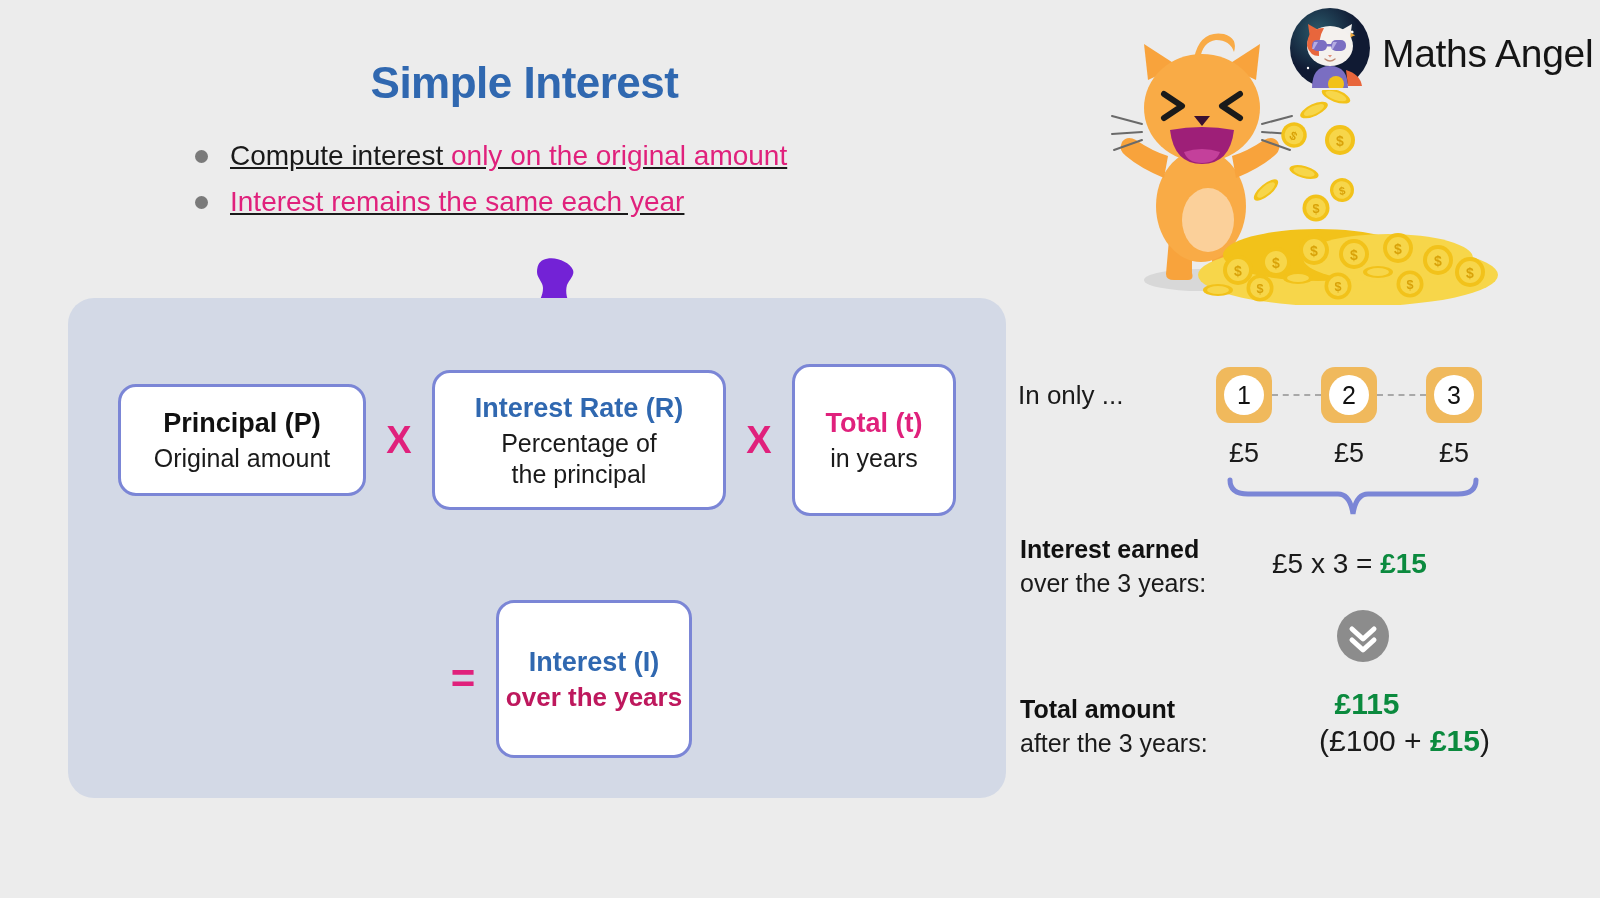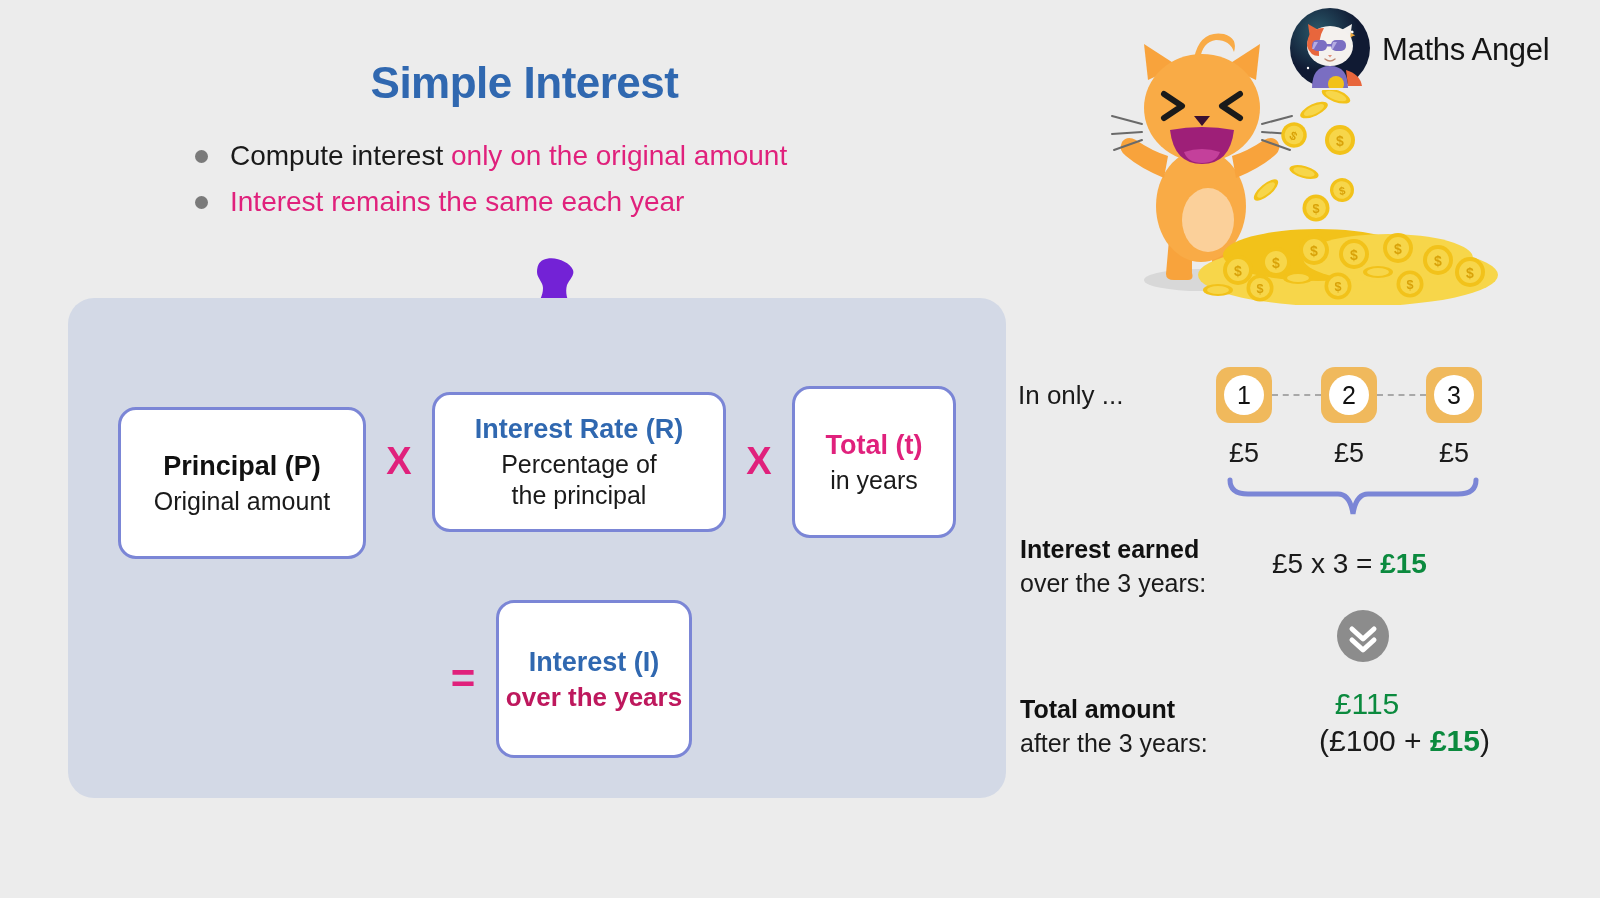--- a/index.html
+++ b/index.html
@@ -19,21 +19,21 @@
     font-size:44px;font-weight:bold;color:#3068b0;
     letter-spacing:-0.5px;
     padding-left:22px;
   }
   .bullets{
     position:absolute;left:195px;top:136px;width:800px;
   }
   .bullet-row{
     display:flex;align-items:flex-start;gap:22px;
     margin-bottom:6px;
-    font-size:28px;line-height:40px;color:#1a1a1a;
+    font-size:28px;line-height:40px;color:#1a1a1a;text-decoration:underline;
   }
   .dot{
     width:13px;height:13px;border-radius:50%;
     background:#7a7a7a;margin-top:14px;flex:none;
   }
   .pink{color:#e0217c;}
 
   
   .pin{position:absolute;left:515px;top:252px;width:76px;height:82px;}
 
@@ -45,21 +45,21 @@
   }
   .formula-row{
     position:absolute;left:0;top:66px;width:938px;
     display:flex;align-items:center;justify-content:center;gap:0;
   }
   .fbox{
     background:#fff;border:3px solid #7b86d6;border-radius:18px;
     display:flex;flex-direction:column;align-items:center;justify-content:center;
     text-align:center;box-sizing:border-box;
   }
-  .fbox-p{width:248px;height:152px;margin-top:43px;}
+  .fbox-p{width:248px;height:112px;}
   .fbox-r{width:294px;height:140px;}
   .fbox-t{width:164px;height:152px;}
   .fbox-i{width:196px;height:158px;}
   .f-head{font-size:27px;font-weight:bold;line-height:34px;}
   .f-head.black{color:#111;}
   .f-head.blue{color:#3068b0;}
   .f-head.pinkh{color:#e0217c;}
   .f-sub{font-size:25px;color:#1a1a1a;line-height:31px;margin-top:3px;}
   .f-sub.boldblk{font-weight:bold;color:#be185d;font-size:26px;}
   .op{
@@ -72,21 +72,21 @@
     display:flex;align-items:center;justify-content:center;
     padding-left:48px;box-sizing:border-box;
   }
 
   
   .mascot{position:absolute;left:1108px;top:28px;width:190px;height:270px;}
   .coins{position:absolute;left:1198px;top:90px;width:300px;height:215px;}
   .logo{position:absolute;left:1290px;top:8px;width:80px;height:80px;}
   .brand{
     position:absolute;left:1382px;top:32px;
-    font-size:31px;color:#151515;letter-spacing:-0.3px;
+    font-size:39px;color:#151515;letter-spacing:-0.3px;
   }
 
   .inyear{
     position:absolute;left:1018px;top:380px;
     font-size:26px;color:#1a1a1a;
   }
   .years{
     position:absolute;left:1216px;top:367px;
     display:flex;align-items:center;
   }
@@ -115,21 +115,21 @@
   }
   .rlabel b{font-weight:bold;color:#111;}
   .calc{
     position:absolute;font-size:28px;color:#1a1a1a;white-space:nowrap;
   }
   .green{color:#0b8a3e;font-weight:bold;}
   .chevcirc{position:absolute;left:1337px;top:610px;width:52px;height:52px;}
 
   .total-val{
     position:absolute;left:1272px;top:687px;width:190px;text-align:center;
-    font-size:30px;font-weight:normal;color:#0b8a3e;
+    font-size:30px;font-weight:bold;color:#0b8a3e;
   }
   .total-break{
     position:absolute;left:1260px;top:724px;width:230px;text-align:right;
     font-size:30px;color:#1a1a1a;white-space:nowrap;
   }
 </style>
 </head>
 <body>
 
 <div class="slide">

